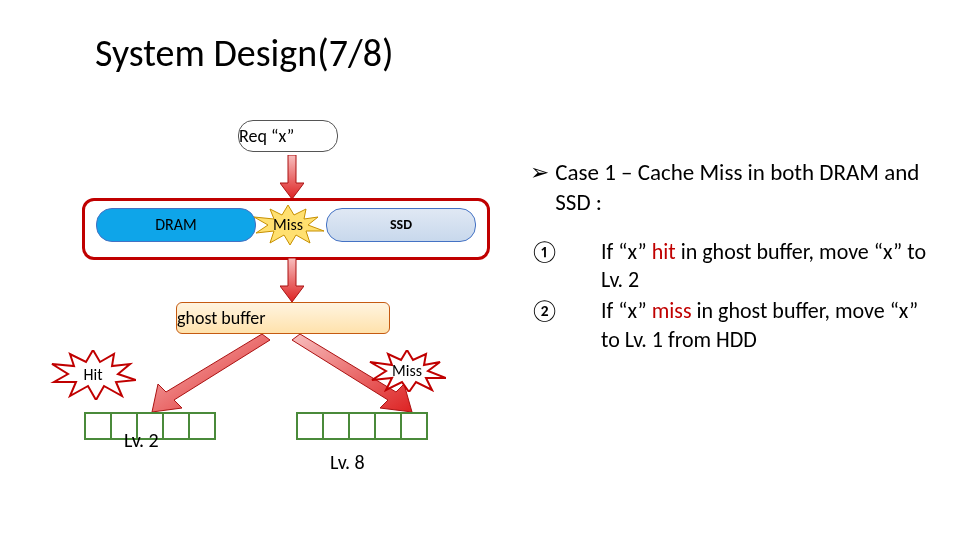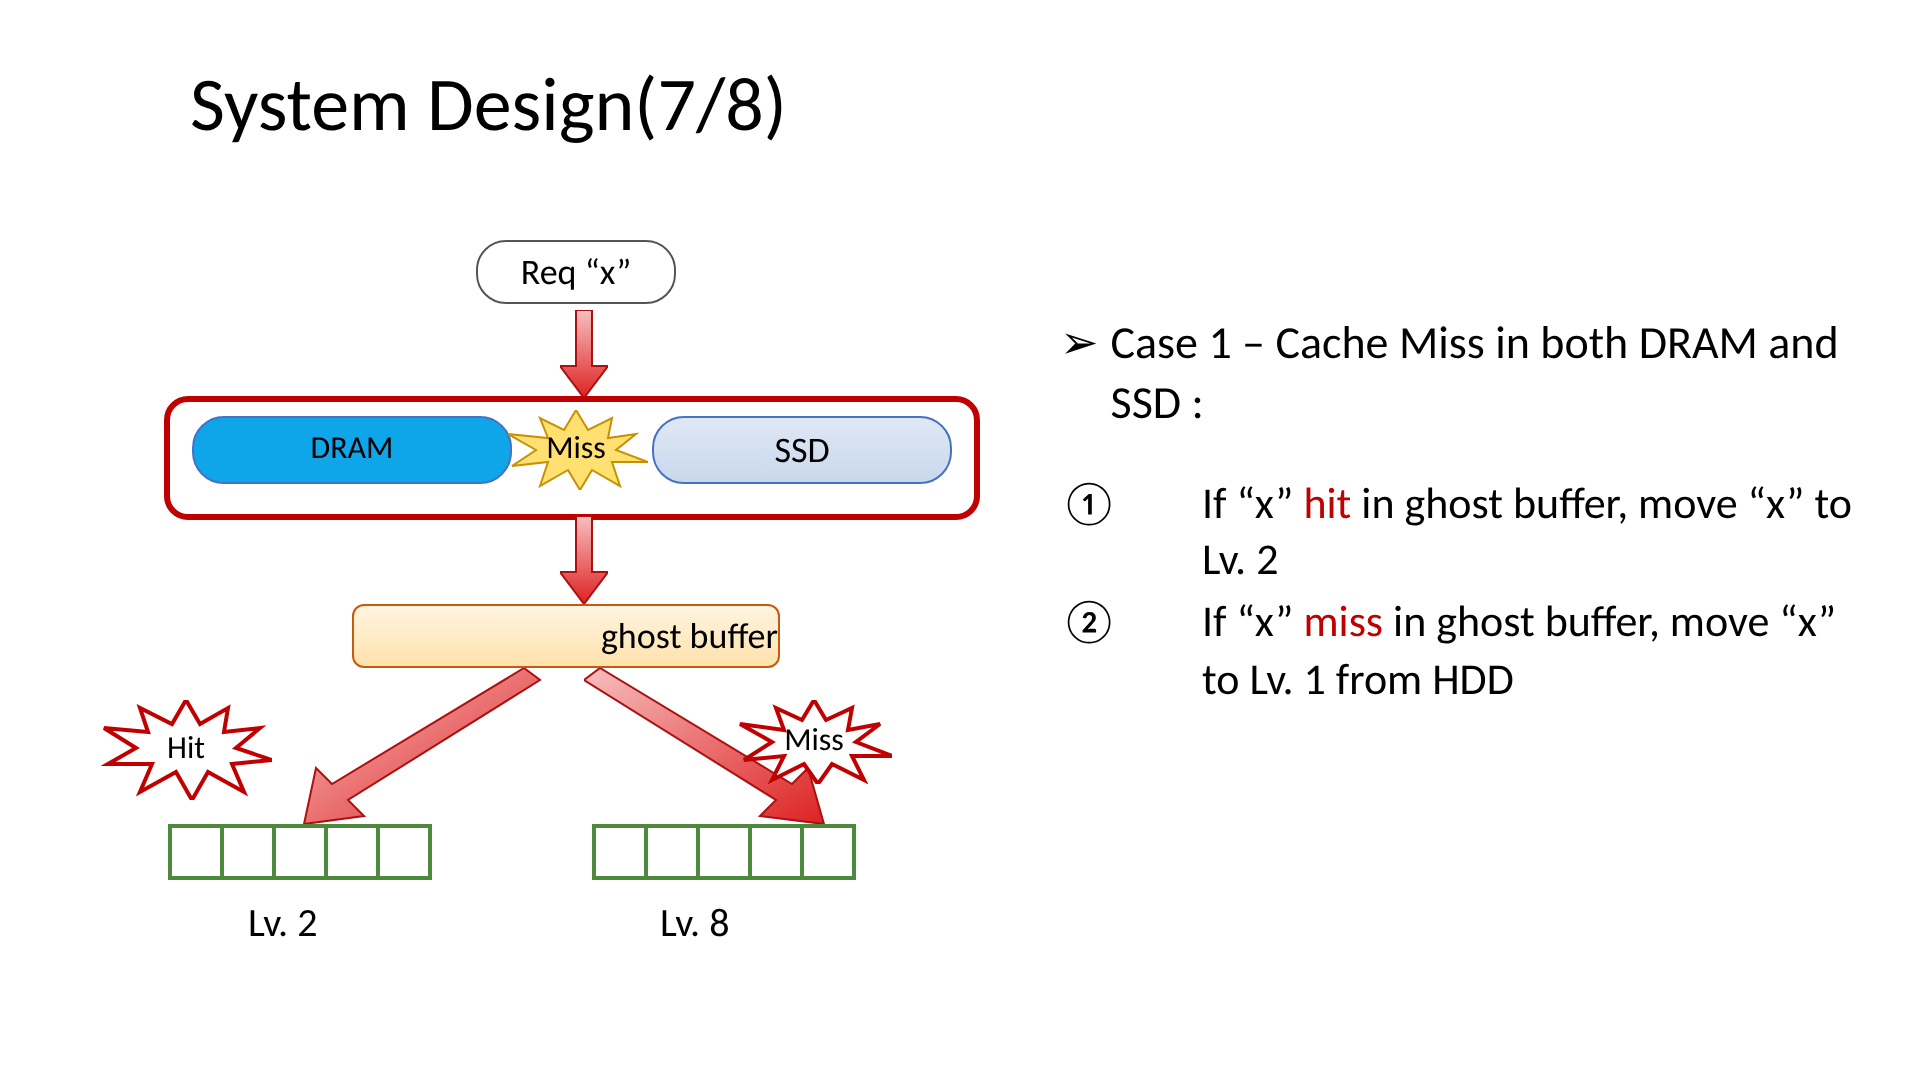--- a/index.html
+++ b/index.html
@@ -22,21 +22,21 @@
     margin-left: 35px;
   }
   .req-box {
     position: absolute;
     top: 120px;
     left: 238px;
     width: 98px;
     height: 30px;
     border: 1.5px solid #555;
     border-radius: 15px;
-    text-align: center;
+    text-align: left;
     line-height: 30px;
     font-size: 18px;
   }
   .arrow-down-1 {
     position: absolute;
     top: 155px;
     left: 280px;
   }
   .outer-frame {
     position: absolute;
@@ -64,21 +64,22 @@
     position: absolute;
     top: 208px;
     left: 326px;
     width: 148px;
     height: 32px;
     border: 1.5px solid #4472C4;
     border-radius: 16px;
     background: linear-gradient(to bottom, #e0e8f4 0%, #c8d8ec 100%);
     text-align: center;
     line-height: 32px;
-    font-size: 18px;
+    font-size: 14px;
+    font-weight: bold;
   }
   .miss-burst {
     position: absolute;
     top: 205px;
     left: 252px;
     width: 72px;
     height: 40px;
   }
   .miss-burst-2 {
     position: absolute;
@@ -109,21 +110,21 @@
   }
   .ghost-buffer {
     position: absolute;
     top: 302px;
     left: 176px;
     width: 212px;
     height: 30px;
     border: 1.5px solid #C55A11;
     border-radius: 6px;
     background: linear-gradient(to bottom, #fff4e0 0%, #ffe2ac 100%);
-    text-align: right;
+    text-align: left;
     line-height: 30px;
     font-size: 18px;
   }
   .diag-arrow-left {
     position: absolute;
     top: 334px;
     left: 144px;
   }
   .diag-arrow-right {
     position: absolute;
@@ -142,21 +143,21 @@
     border: 2px solid #4a8a3a;
     background: #fff;
     box-sizing: border-box;
     margin-left: -2px;
   }
   .cell:first-child { margin-left: 0; }
   .lv-label {
     position: absolute;
     font-size: 20px;
   }
-  .lv2-label { top: 450px; left: 124px; }
+  .lv2-label { top: 428px; left: 124px; }
   .lv1-label { top: 450px; left: 330px; }
 
   .right-col {
     position: absolute;
     top: 158px;
     left: 530px;
     width: 408px;
     font-size: 23px;
     line-height: 1.3;
   }

